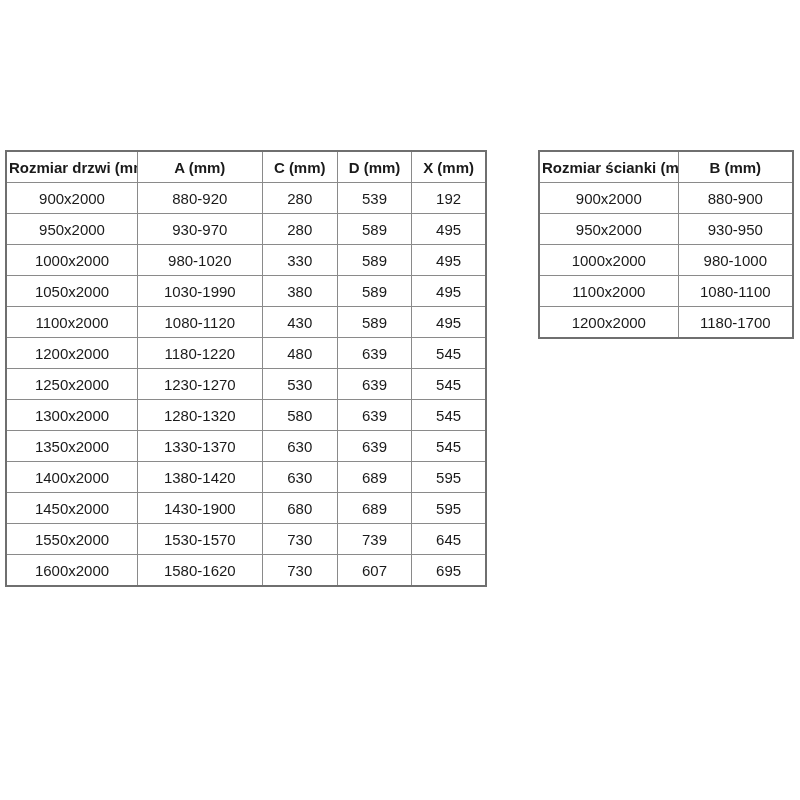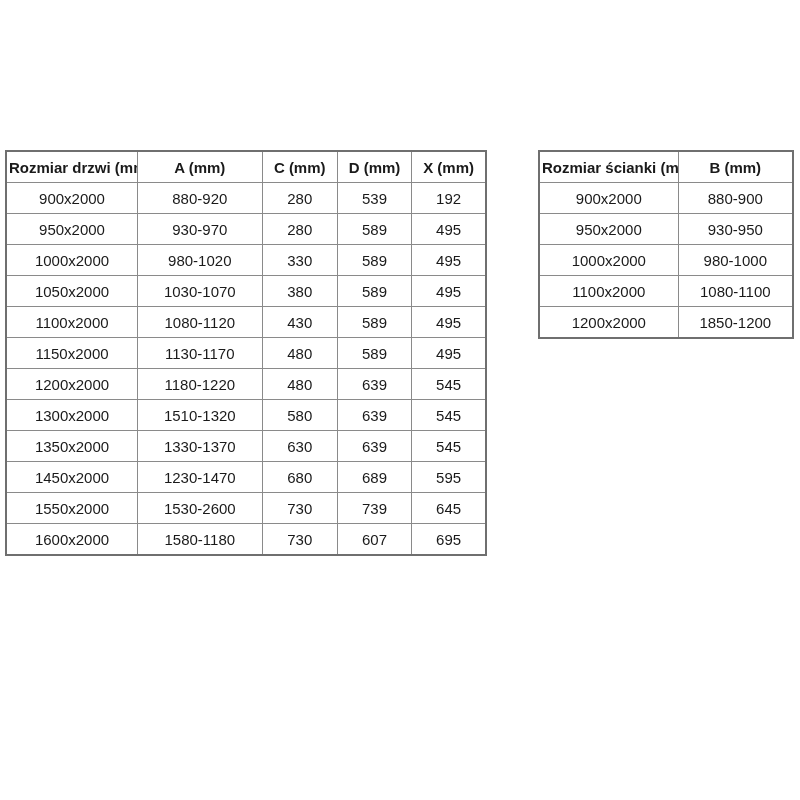--- a/index.html
+++ b/index.html
@@ -86,77 +86,84 @@
       </tr>
       <tr>
         <td>1000x2000</td>
         <td>980-1020</td>
         <td>330</td>
         <td>589</td>
         <td>495</td>
       </tr>
       <tr>
         <td>1050x2000</td>
-        <td>1030-1070</td>
+        <td>1030-1990</td>
         <td>380</td>
         <td>589</td>
         <td>495</td>
       </tr>
       <tr>
         <td>1100x2000</td>
         <td>1080-1120</td>
         <td>430</td>
         <td>589</td>
         <td>495</td>
       </tr>
       <tr>
-        <td>1150x2000</td>
-        <td>1130-1170</td>
-        <td>480</td>
-        <td>589</td>
-        <td>495</td>
-      </tr>
-      <tr>
         <td>1200x2000</td>
         <td>1180-1220</td>
         <td>480</td>
         <td>639</td>
         <td>545</td>
       </tr>
       <tr>
+        <td>1250x2000</td>
+        <td>1230-1270</td>
+        <td>530</td>
+        <td>639</td>
+        <td>545</td>
+      </tr>
+      <tr>
         <td>1300x2000</td>
-        <td>1510-1320</td>
+        <td>1280-1320</td>
         <td>580</td>
         <td>639</td>
         <td>545</td>
       </tr>
       <tr>
         <td>1350x2000</td>
         <td>1330-1370</td>
         <td>630</td>
         <td>639</td>
         <td>545</td>
       </tr>
       <tr>
+        <td>1400x2000</td>
+        <td>1380-1420</td>
+        <td>630</td>
+        <td>689</td>
+        <td>595</td>
+      </tr>
+      <tr>
         <td>1450x2000</td>
-        <td>1230-1470</td>
+        <td>1430-1900</td>
         <td>680</td>
         <td>689</td>
         <td>595</td>
       </tr>
       <tr>
         <td>1550x2000</td>
-        <td>1530-2600</td>
+        <td>1530-1570</td>
         <td>730</td>
         <td>739</td>
         <td>645</td>
       </tr>
       <tr>
         <td>1600x2000</td>
-        <td>1580-1180</td>
+        <td>1580-1620</td>
         <td>730</td>
         <td>607</td>
         <td>695</td>
       </tr>
     </tbody>
 </table>
 
 <table id="wall-table" class="spec-table">
     <colgroup>
       <col style="width: 138px;">
@@ -180,16 +187,16 @@
       <tr>
         <td>1000x2000</td>
         <td>980-1000</td>
       </tr>
       <tr>
         <td>1100x2000</td>
         <td>1080-1100</td>
       </tr>
       <tr>
         <td>1200x2000</td>
-        <td>1850-1200</td>
+        <td>1180-1700</td>
       </tr>
     </tbody>
 </table>
 
 </body></html>

